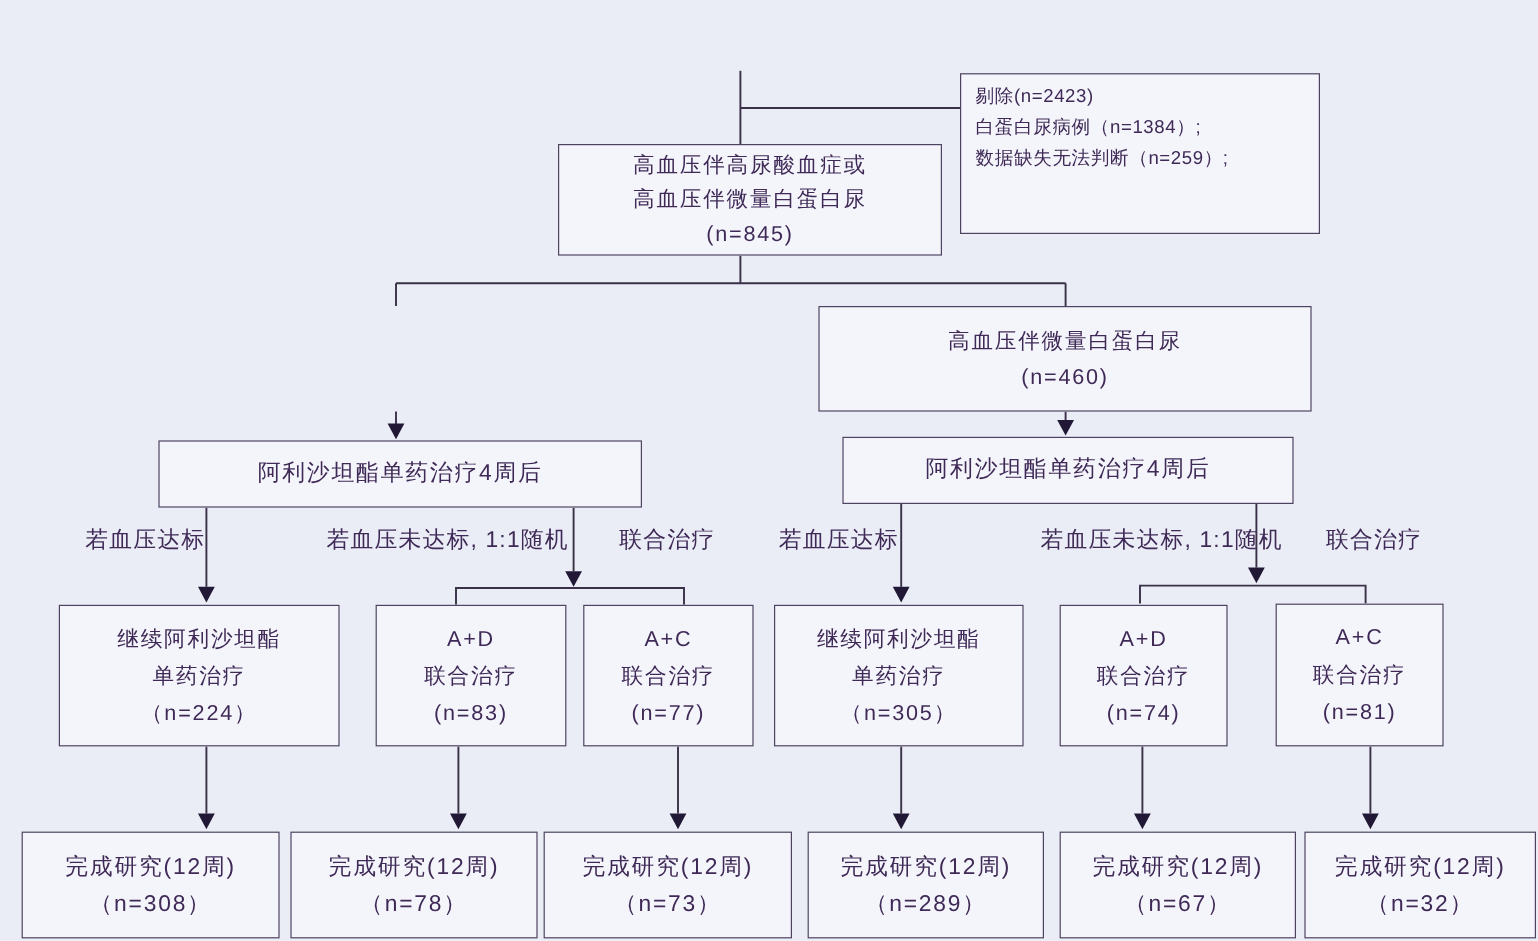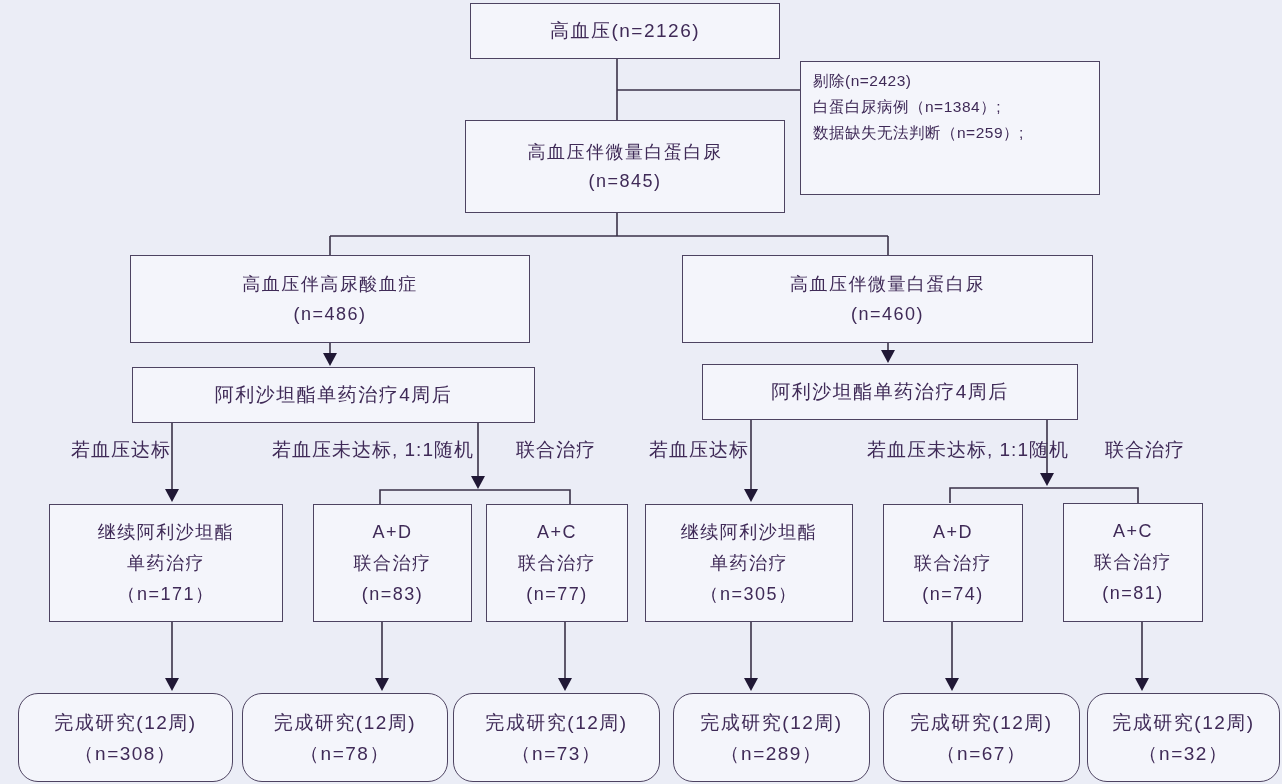--- a/index.html
+++ b/index.html
@@ -14,21 +14,21 @@
     display:flex;flex-direction:column;align-items:center;justify-content:center;
     text-align:center;color:#3f2a57;
     font-size:18px;line-height:30px;letter-spacing:1.5px;
   }
   .box .ln{white-space:nowrap;}
   .title-line{font-size:19px;}
   .excl{
     align-items:flex-start;justify-content:flex-start;text-align:left;
     font-size:15.5px;line-height:26px;padding:6px 12px;letter-spacing:0.5px;
   }
-  .final{font-size:19px;line-height:31px;border-radius:20px;}
+  .final{font-size:19px;line-height:31px;}
   .flabel{
     position:absolute;color:#3f2a57;font-size:19px;letter-spacing:1px;
     white-space:nowrap;display:flex;margin-left:21px;
   }
   svg.connectors{position:absolute;left:0;top:0;}
 </style>
 </head>
 <body>
 
 <div id="canvas">
@@ -65,39 +65,33 @@
       <polygon points="1040,473 1054,473 1047,486"></polygon>
       <polygon points="165,678 179,678 172,691"></polygon>
       <polygon points="375,678 389,678 382,691"></polygon>
       <polygon points="558,678 572,678 565,691"></polygon>
       <polygon points="744,678 758,678 751,691"></polygon>
       <polygon points="945,678 959,678 952,691"></polygon>
       <polygon points="1135,678 1149,678 1142,691"></polygon>
     </g>
   </svg>
 
-  <div class="box" style="left:470px;top:3px;width:310px;height:56px;">
-    <div class="ln title-line">高血压(n=2126)</div>
-  </div>
 
   <div class="box excl" style="left:800px;top:61px;width:300px;height:134px;">
     <div class="ln">剔除(n=2423)</div>
     <div class="ln">白蛋白尿病例（n=1384）;</div>
     <div class="ln">数据缺失无法判断（n=259）;</div>
   </div>
 
   <div class="box" style="left:465px;top:120px;width:320px;height:93px;line-height:29px;">
+    <div class="ln">高血压伴高尿酸血症或</div>
     <div class="ln">高血压伴微量白蛋白尿</div>
     <div class="ln">(n=845)</div>
   </div>
 
-  <div class="box" style="left:130px;top:255px;width:400px;height:88px;">
-    <div class="ln">高血压伴高尿酸血症</div>
-    <div class="ln">(n=486)</div>
-  </div>
   <div class="box" style="left:682px;top:255px;width:411px;height:88px;">
     <div class="ln">高血压伴微量白蛋白尿</div>
     <div class="ln">(n=460)</div>
   </div>
 
   <div class="box" style="left:132px;top:367px;width:403px;height:56px;">
     <div class="ln title-line">阿利沙坦酯单药治疗4周后</div>
   </div>
   <div class="box" style="left:702px;top:364px;width:376px;height:56px;">
     <div class="ln title-line">阿利沙坦酯单药治疗4周后</div>
@@ -114,21 +108,21 @@
     <span>若血压达标</span>
   </div>
   <div class="flabel" style="left:846px;top:437px;gap:36px;">
     <span>若血压未达标, 1:1随机</span>
     <span>联合治疗</span>
   </div>
 
   <div class="box" style="left:49px;top:504px;width:234px;height:118px;line-height:31px;">
     <div class="ln">继续阿利沙坦酯</div>
     <div class="ln">单药治疗</div>
-    <div class="ln">（n=171）</div>
+    <div class="ln">（n=224）</div>
   </div>
   <div class="box" style="left:313px;top:504px;width:159px;height:118px;line-height:31px;">
     <div class="ln">A+D</div>
     <div class="ln">联合治疗</div>
     <div class="ln">(n=83)</div>
   </div>
   <div class="box" style="left:486px;top:504px;width:142px;height:118px;line-height:31px;">
     <div class="ln">A+C</div>
     <div class="ln">联合治疗</div>
     <div class="ln">(n=77)</div>

